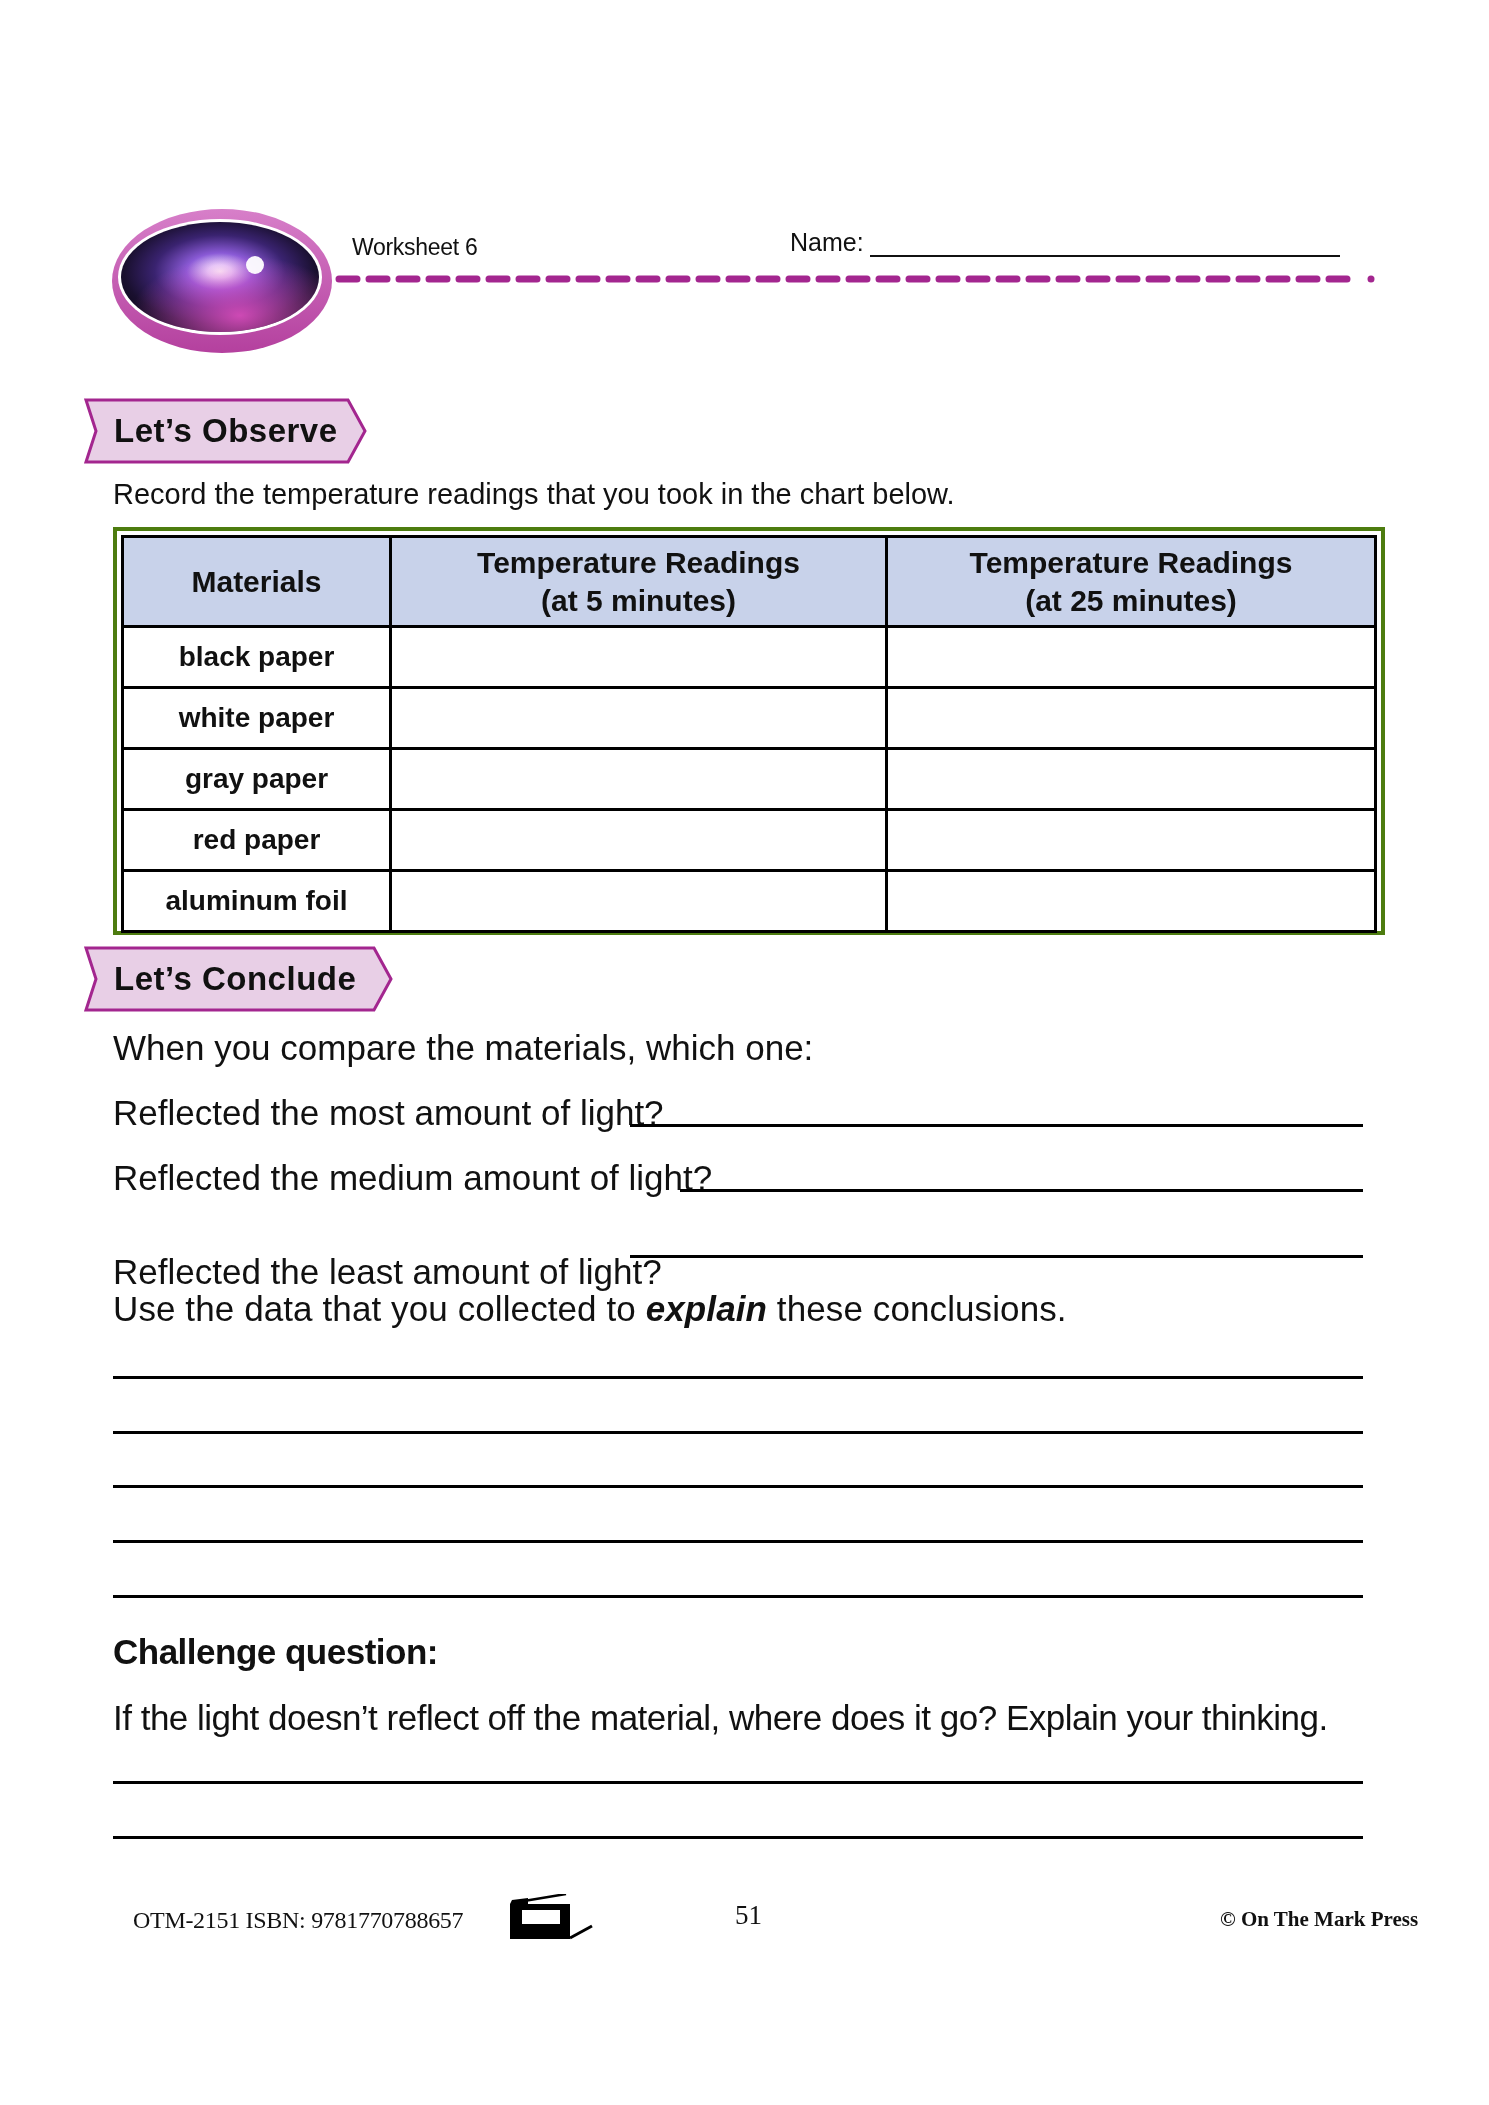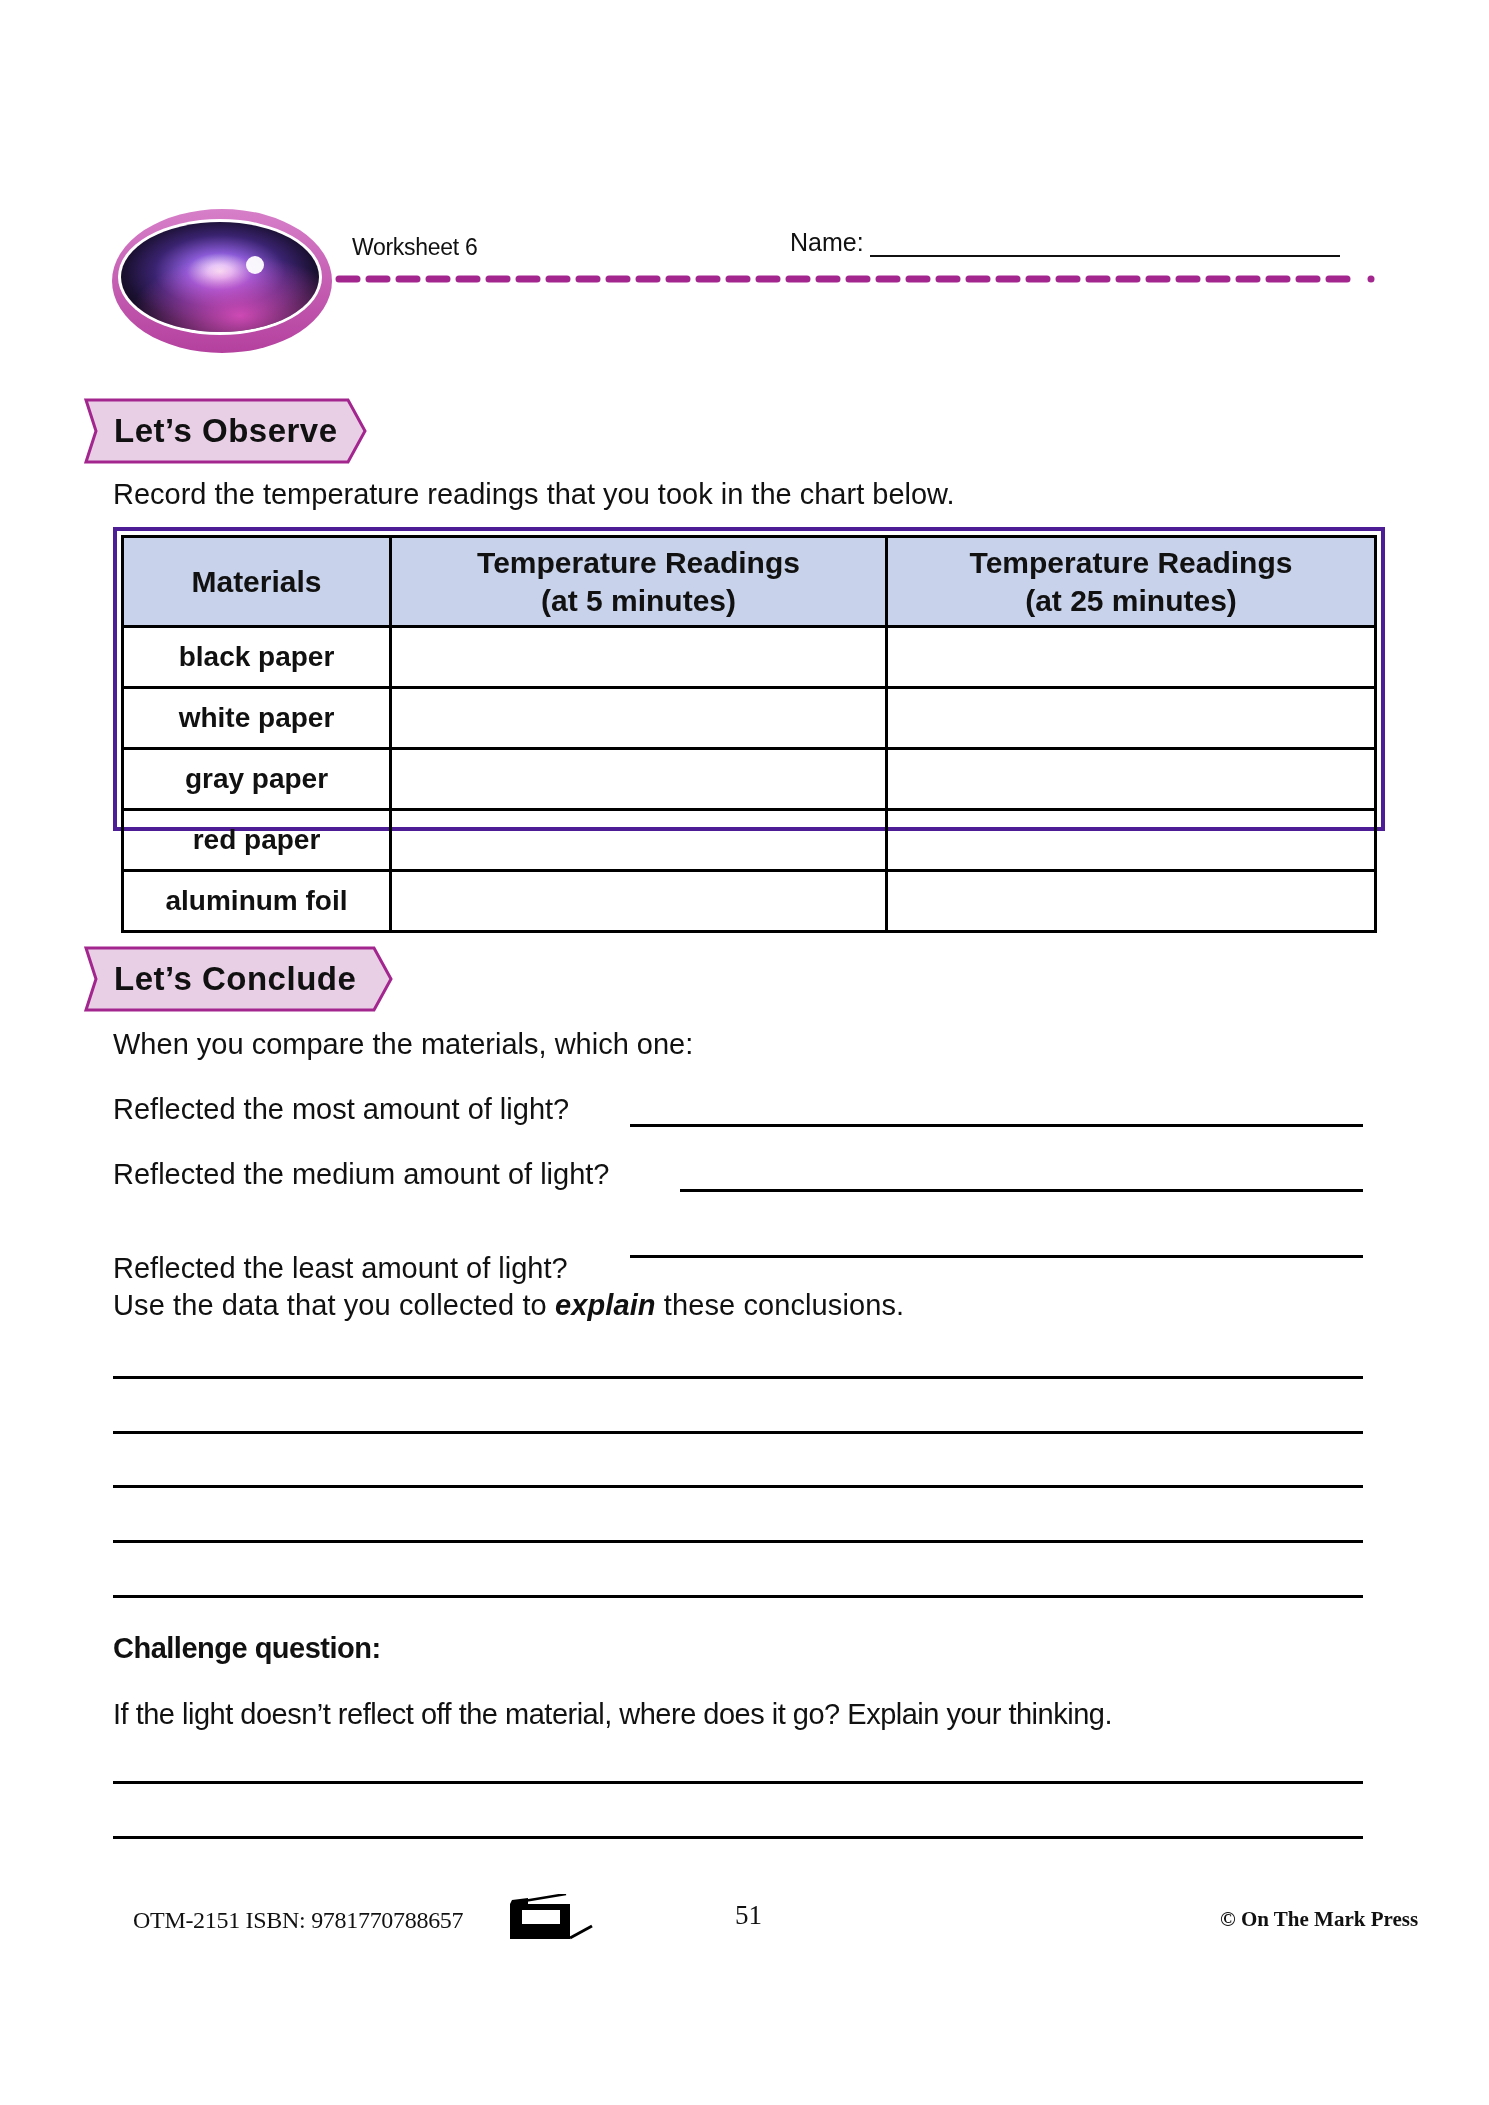--- a/index.html
+++ b/index.html
@@ -11,25 +11,25 @@
     .worksheet-label { position: absolute; left: 352px; top: 234px; font-size: 23px; font-weight: normal; letter-spacing: -0.3px; }
     .name-wrap { position: absolute; left: 790px; top: 228px; font-size: 25px; display: flex; align-items: flex-end; }
     .name-line { display: inline-block; width: 470px; border-bottom: 2px solid #111; margin-left: 6px; height: 22px; }
     .dash-line { position: absolute; left: 335px; top: 272px; width: 1042px; height: 14px; }
 
     
     .banner { position: absolute; height: 66px; }
     .banner svg { position: absolute; left: 0; top: 0; }
     .banner-text { position: absolute; left: 30px; top: 0; height: 78px; line-height: 66px; font-size: 33px; font-weight: bold; letter-spacing: 0.5px; color: #111; }
 
-    .p { position: absolute; left: 113px; font-size: 29px; color: #111; white-space: nowrap; }
+    .p { position: absolute; left: 113px; font-size: 35px; color: #111; white-space: nowrap; }
     .p.light { letter-spacing: 0.1px; }
 
     
-    .table-outer { position: absolute; left: 113px; top: 527px; width: 1272px; height: 304px; border: 4px solid #4c1d95; padding: 4px; }
+    .table-outer { position: absolute; left: 113px; top: 527px; width: 1272px; height: 408px; border: 4px solid #4d7c0f; padding: 4px; }
     table { width: 100%; height: 100%; border-collapse: collapse; }
     th, td { border: 3px solid #000; text-align: center; vertical-align: middle; font-weight: bold; }
     th { background: #c8d2ea; font-size: 30px; line-height: 38px; height: 90px; }
     td { font-size: 28px; height: 61px; }
     td.mat { width: 268px; }
     td.c1 { width: 496px; }
 
     
     .answer-line { position: absolute; height: 3px; background: #000; }
     .write-line { position: absolute; left: 113px; width: 1250px; height: 3px; background: #000; }

